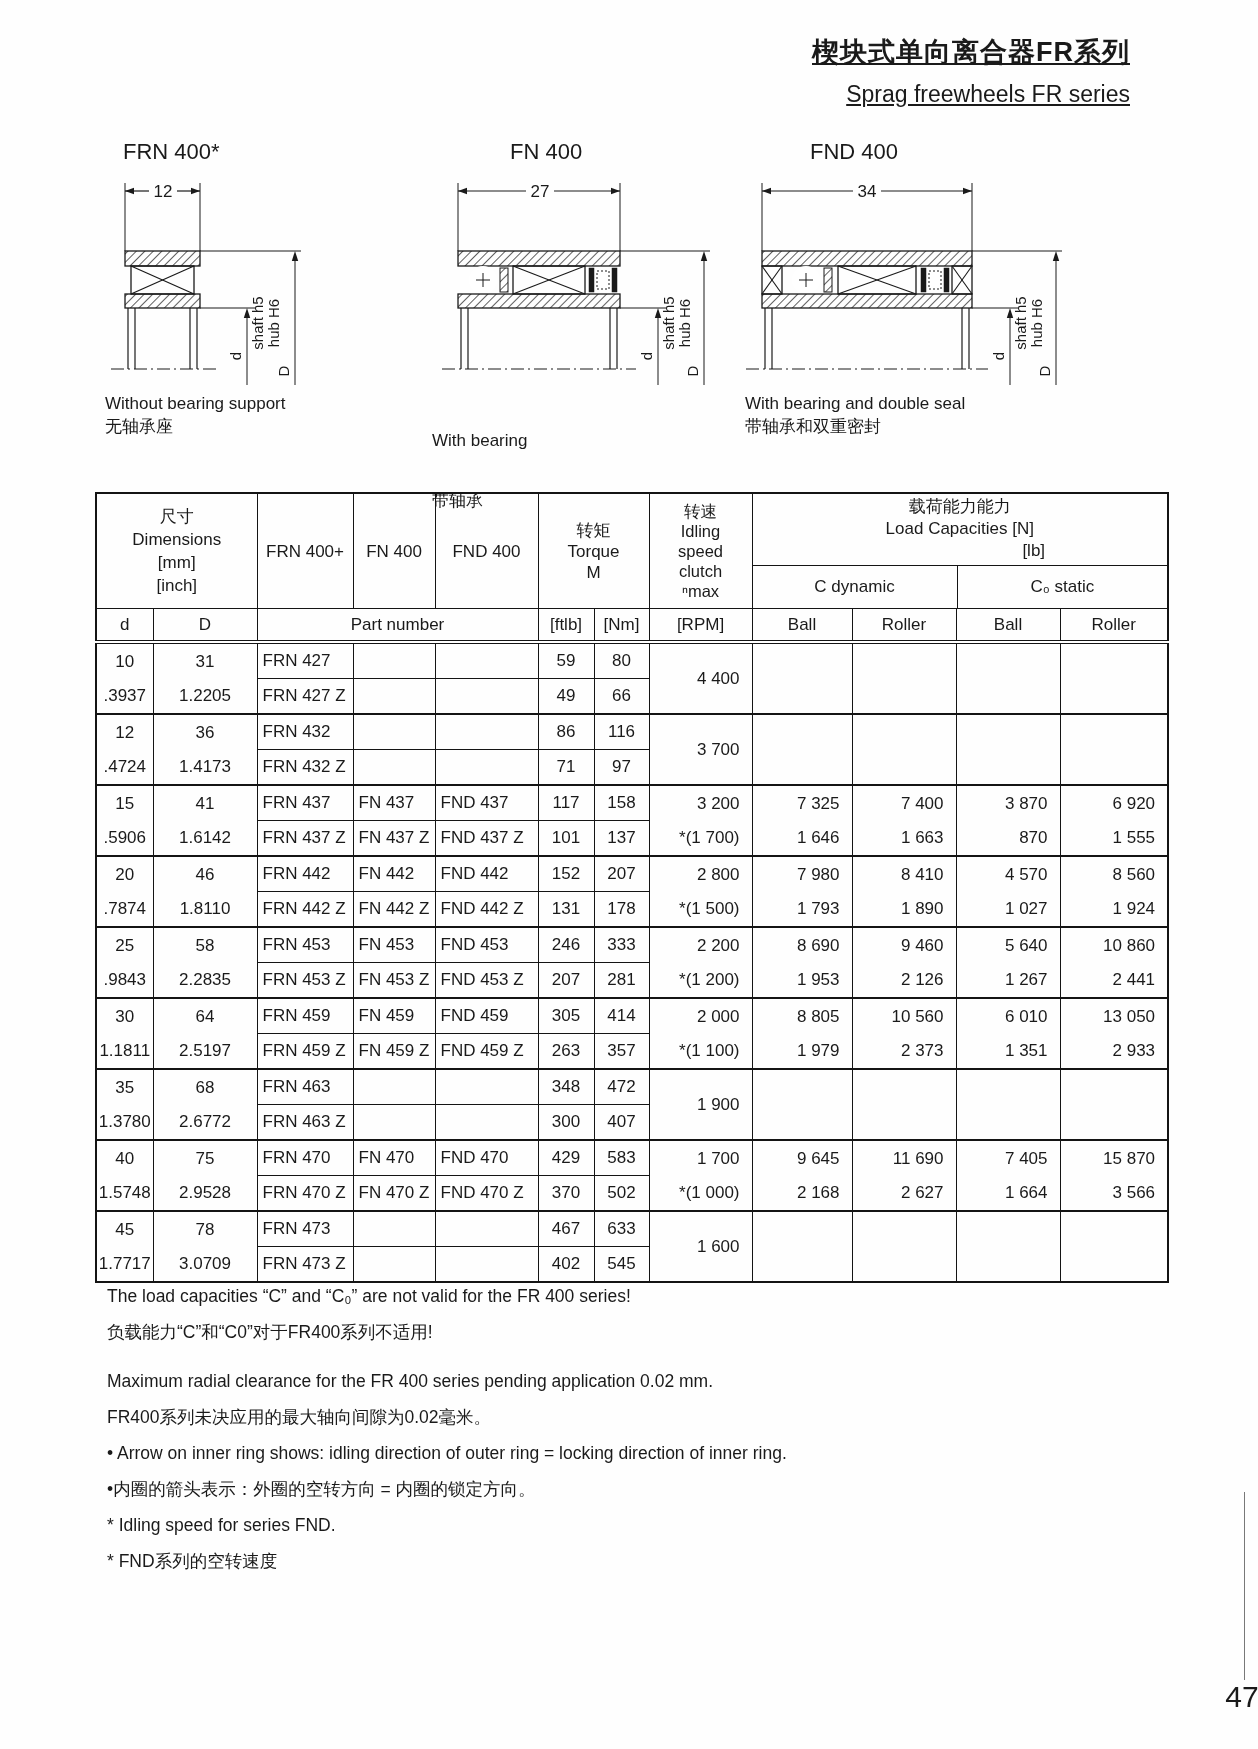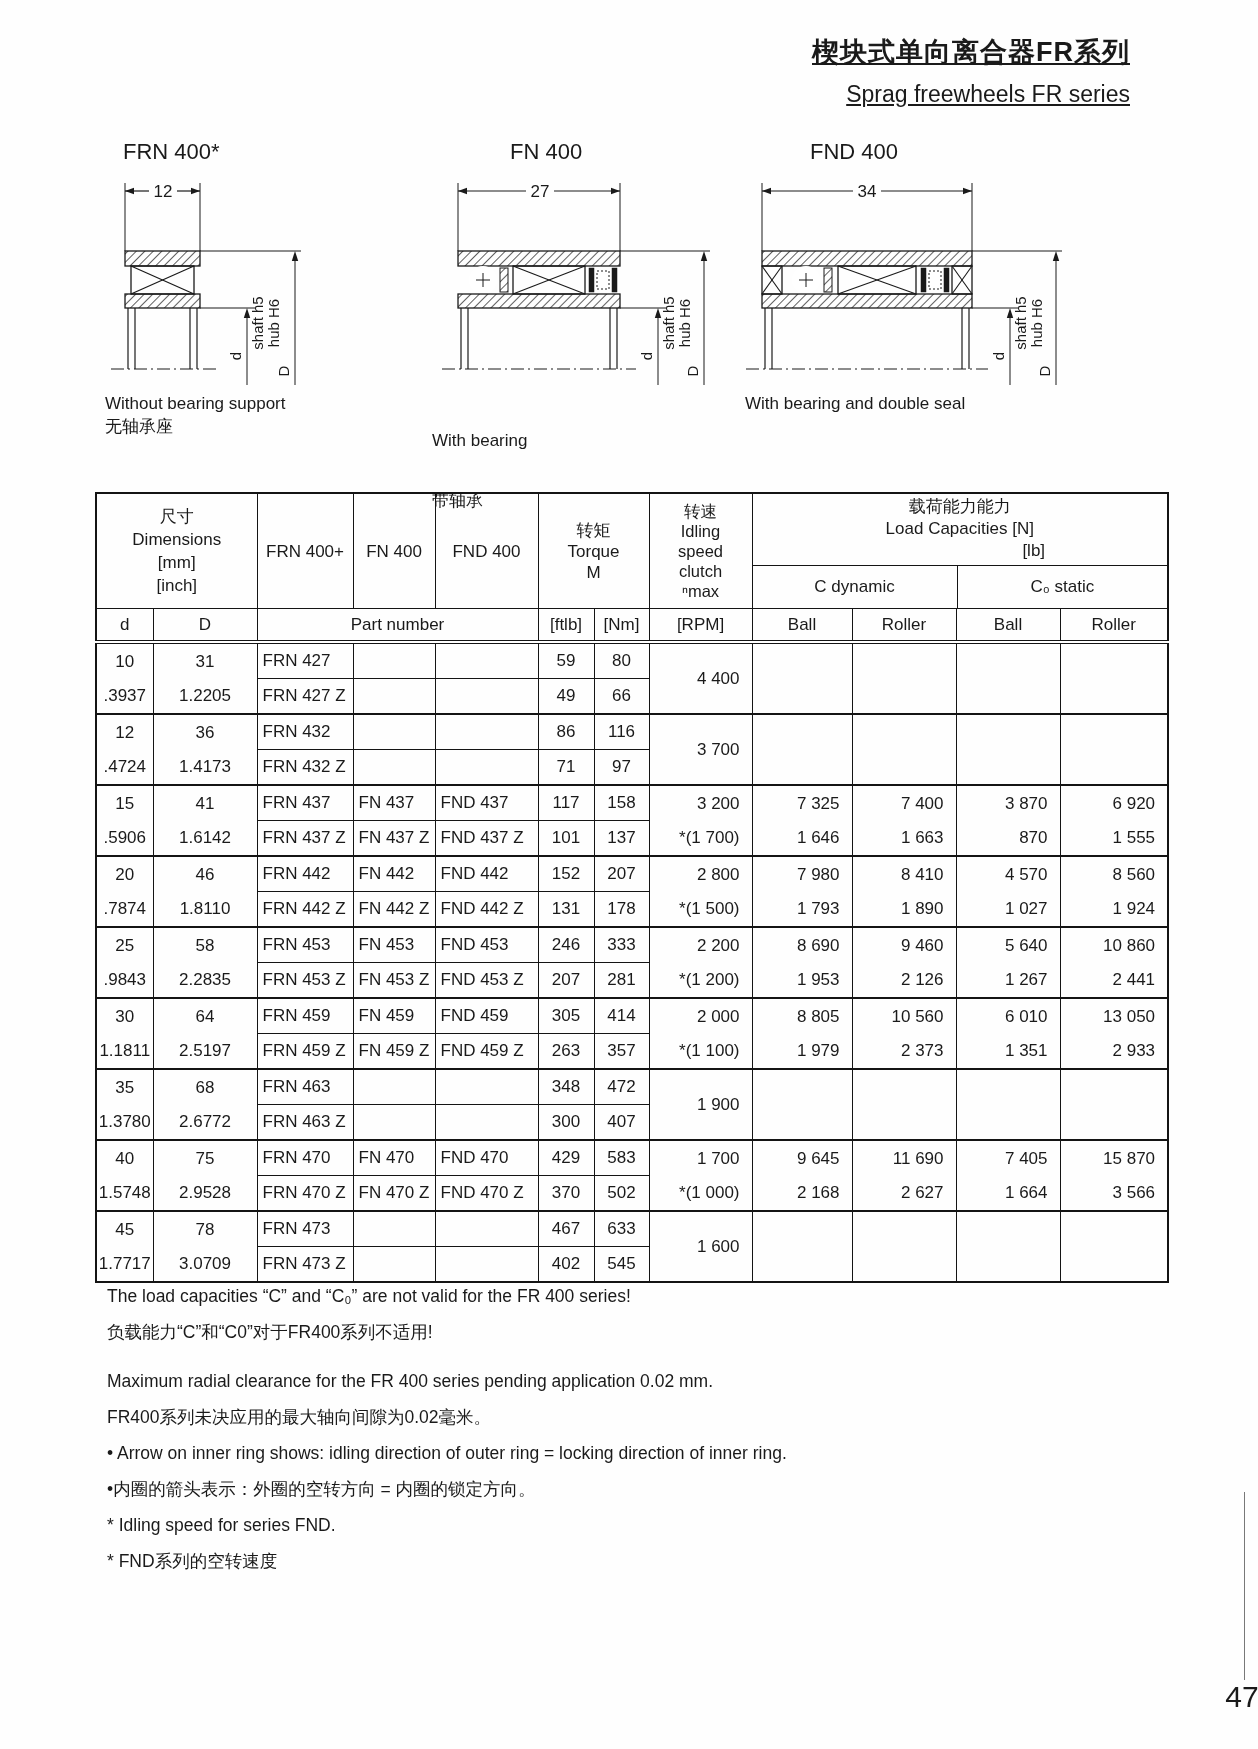--- a/index.html
+++ b/index.html
@@ -195,20 +195,21 @@
       <line x1="270" y1="140" x2="270" y2="212" stroke-width="1"></line>
       <polygon points="270,135 266.8,145 273.2,145" fill="#1a1a1a" stroke="none"></polygon>
       <text class="dimlab" transform="rotate(-90 264 183)" x="264" y="183" text-anchor="middle">d</text>
       <text class="dimlab" transform="rotate(-90 286 150)" x="286" y="150" text-anchor="middle">shaft h5</text>
       <text class="dimlab" transform="rotate(-90 302 150)" x="302" y="150" text-anchor="middle">hub H6</text>
       <line x1="316" y1="84" x2="316" y2="212" stroke-width="1"></line>
       <polygon points="316,78 312.8,88 319.2,88" fill="#1a1a1a" stroke="none"></polygon>
       <text class="dimlab" transform="rotate(-90 310 198)" x="310" y="198" text-anchor="middle">D</text>
     </svg>
     <div class="fig-caption-en">With bearing and double seal</div>
+    <div class="fig-caption-zh">带轴承和双重密封</div>
   </div>
 
   <div class="ptable-wrap">
     <table class="ptable">
       <colgroup>
         <col style="width:57px">
           <col style="width:104px">
         <col style="width:96px">
           <col style="width:82px">
           <col style="width:103px">

